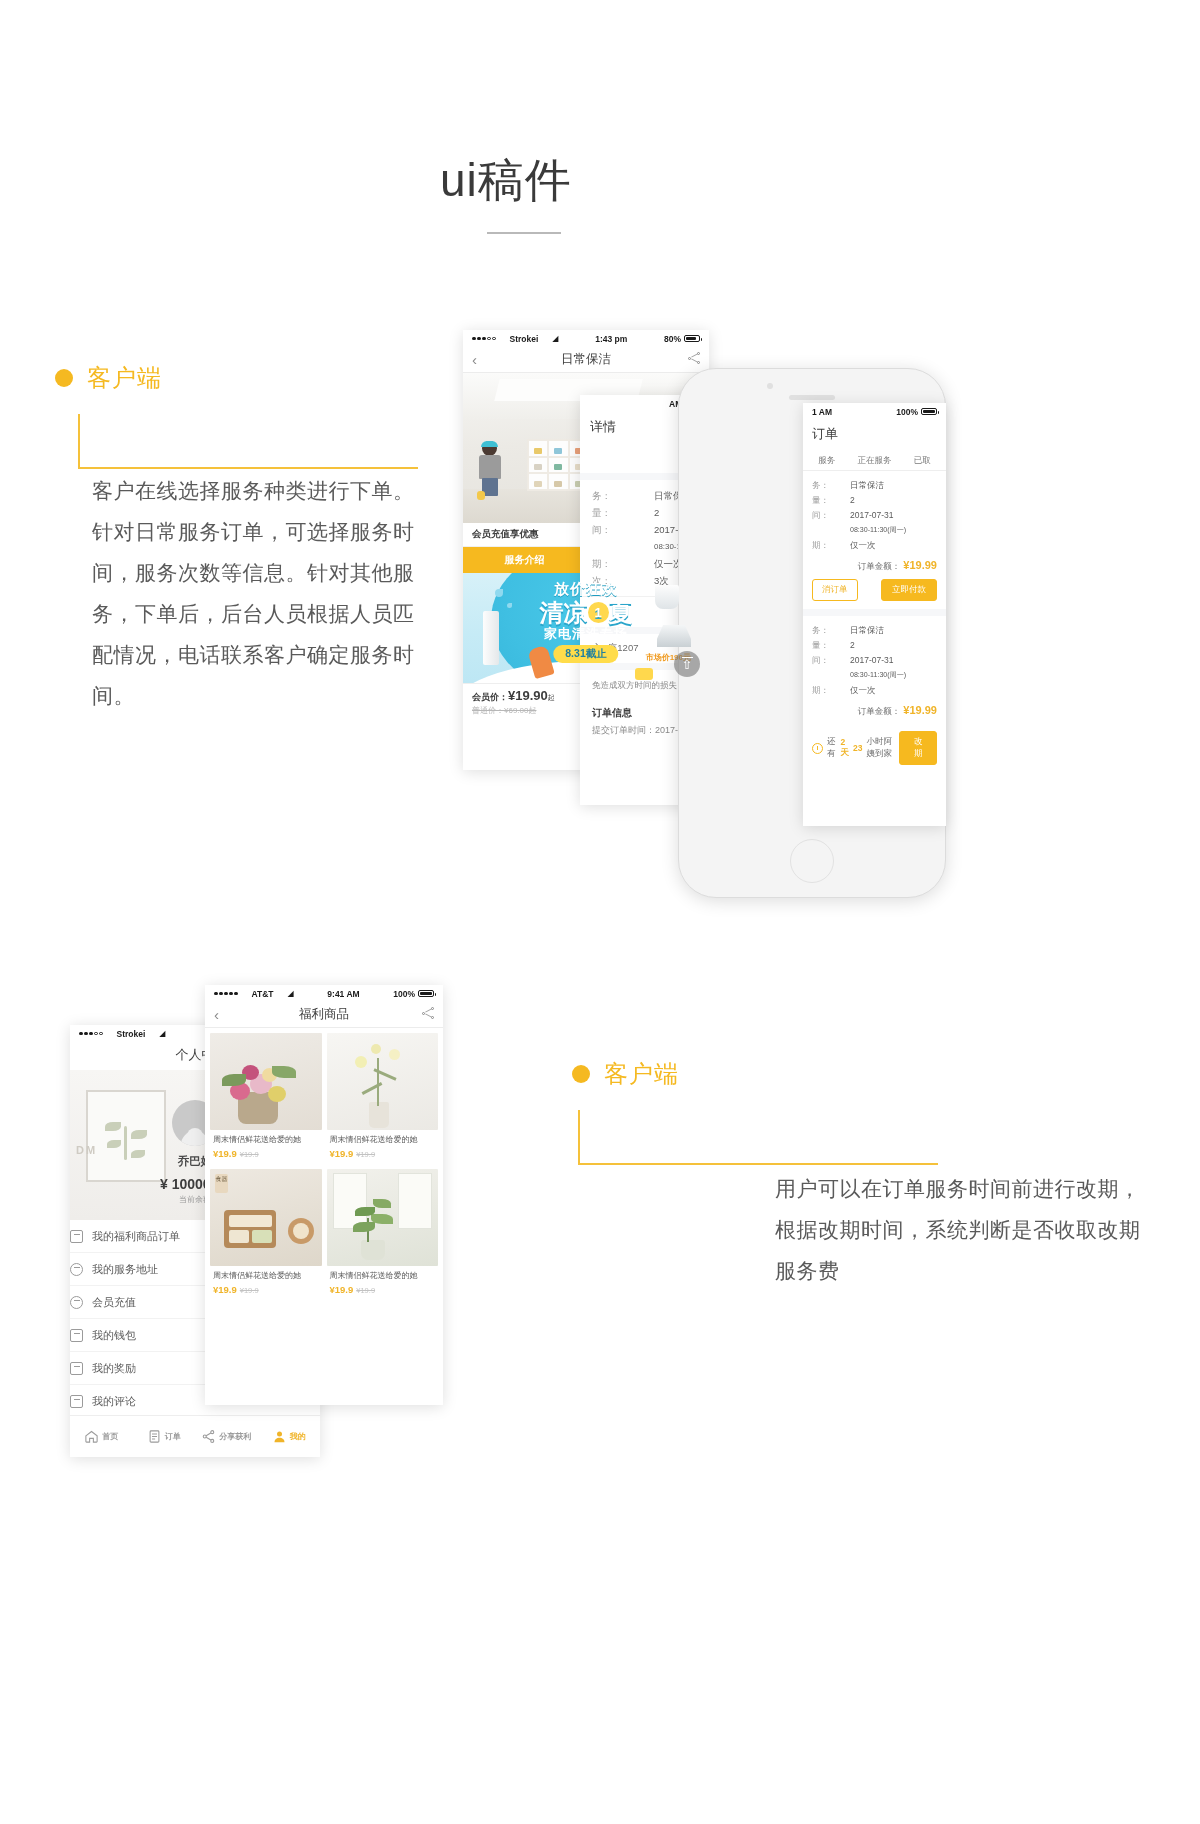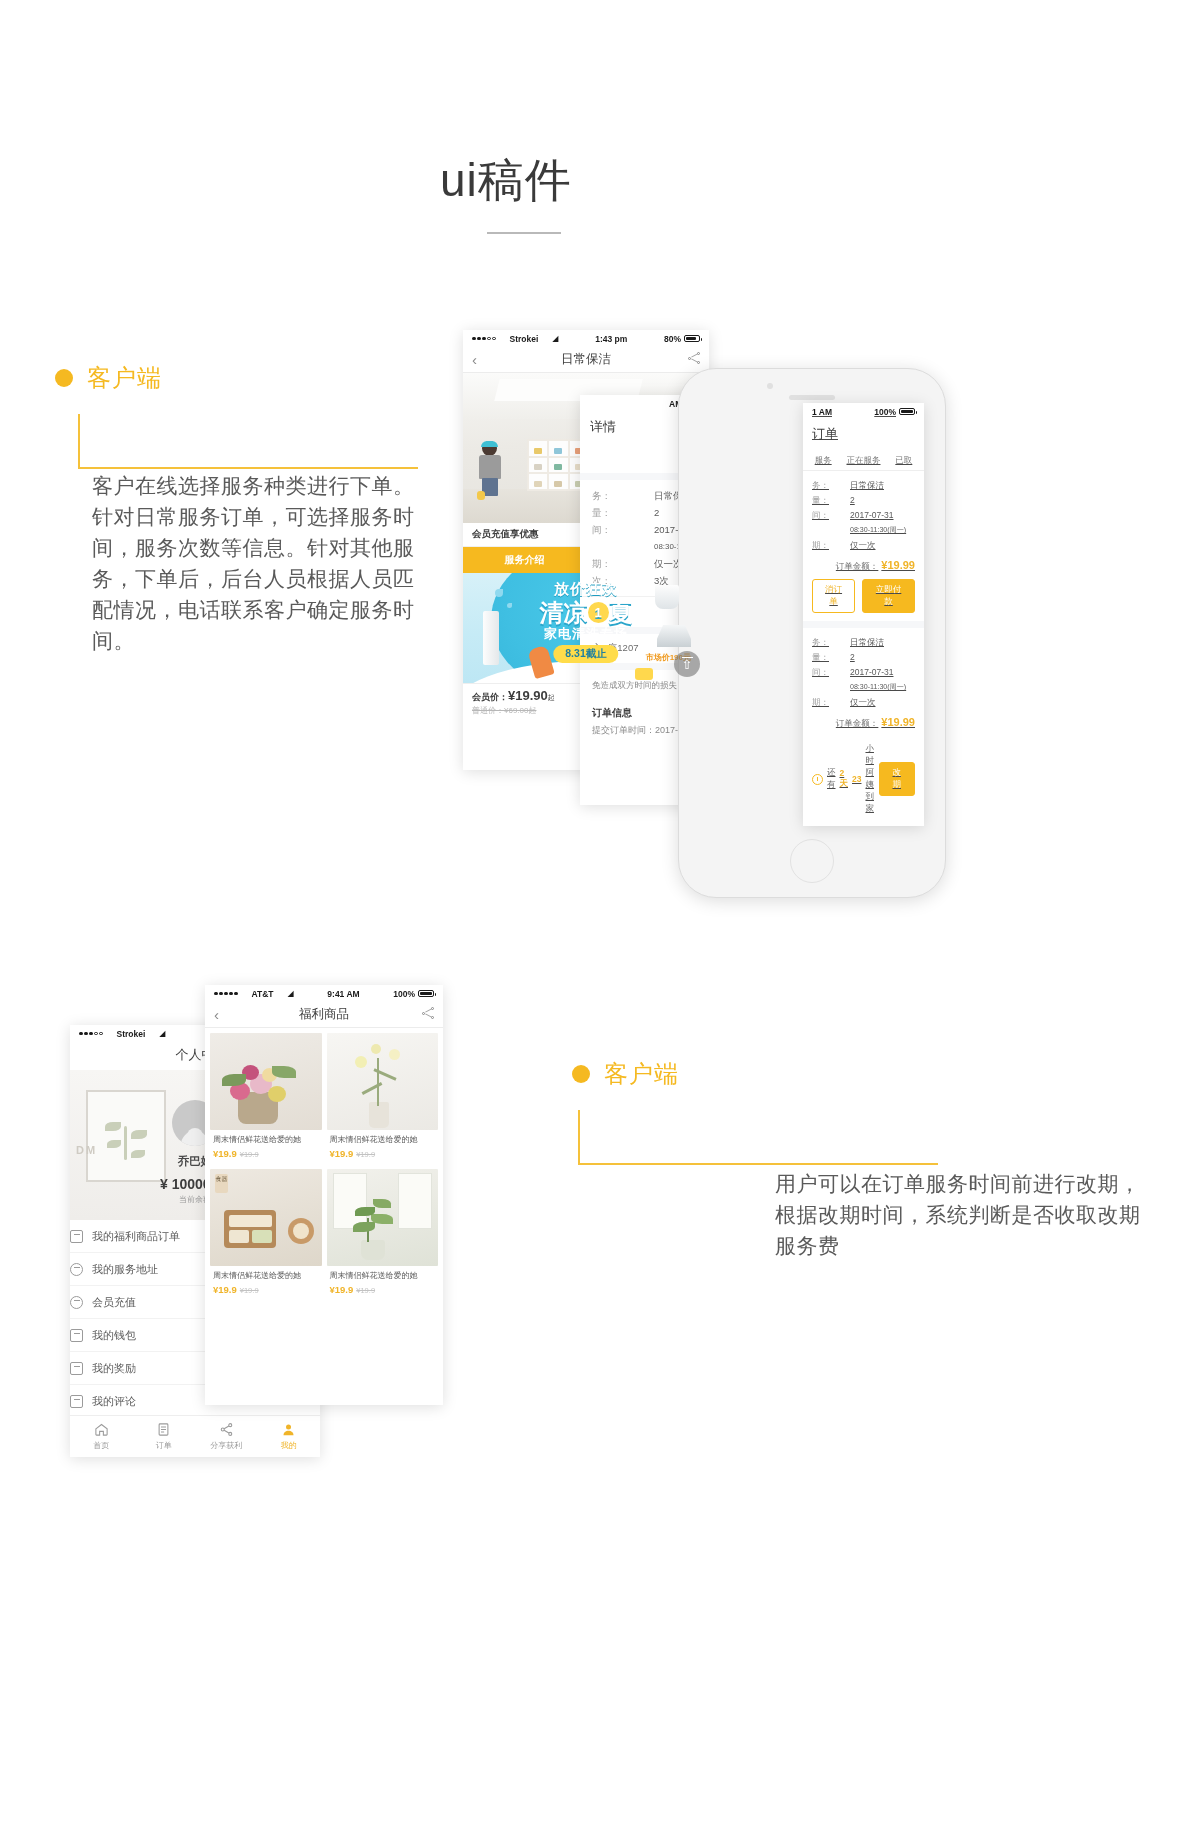--- a/index.html
+++ b/index.html
@@ -26,21 +26,21 @@
   .hdr-rule {
     position:absolute; left:487px; top:232px;
     width:74px; height:2px; background:#b9b9b9;
   }
 
   
   .sec-label { position:absolute; display:flex; align-items:center; gap:14px; }
   .dot { width:18px; height:18px; border-radius:50%; background:#f5b921; flex:none; }
   .sec-label .txt { font-size:24px; color:#f5b921; letter-spacing:1px; }
   .bracket { position:absolute; border-left:2px solid #f5c13a; border-bottom:2px solid #f5c13a; }
-  .body-copy { position:absolute; font-size:21px; line-height:31px; color:#5a5a5a; letter-spacing:0.5px; }
+  .body-copy { position:absolute; font-size:21px; line-height:41px; color:#5a5a5a; letter-spacing:0.5px; }
 
   
   .screen { position:absolute; background:#fff; overflow:hidden;
             box-shadow:0 2px 14px rgba(0,0,0,0.13); }
   .statusbar {
     display:flex; align-items:center; justify-content:space-between;
     padding:0 9px; height:17px; font-size:8.5px; color:#1a1a1a;
     font-weight:700; background:#fff;
   }
   .sb-left { display:flex; align-items:center; gap:14px; }
@@ -193,21 +193,21 @@
   
   .device { position:absolute; left:678px; top:368px; width:268px; height:530px;
             background:#f4f4f4; border-radius:38px; border:1px solid #dcdcdc;
             box-shadow:0 3px 18px rgba(0,0,0,.14); }
   .device .spk { position:absolute; left:50%; top:26px; transform:translateX(-50%);
             width:46px; height:5px; background:#e0e0e0; border-radius:3px; }
   .device .cam { position:absolute; left:50%; top:14px; transform:translateX(-50%);
             margin-left:-42px; width:6px; height:6px; border-radius:50%; background:#e0e0e0; }
   .device .home { position:absolute; left:50%; bottom:14px; transform:translateX(-50%);
             width:44px; height:44px; border-radius:50%; border:1.4px solid #e2e2e2; }
-  #phone3 { left:803px; top:403px; width:121px; height:423px;text-decoration:underline; }
+  #phone3 { left:803px; top:403px; width:143px; height:423px; }
   .tabs3 { display:flex; height:22px; border-bottom:1px solid #eee; }
   .tabs3 div { flex:1; text-align:center; font-size:8.5px; line-height:22px; color:#7a7a7a; }
   .ocard { padding:7px 9px 0; }
   .ocard .kv { font-size:8.5px; line-height:15px; }
   .ocard .kv .k { width:38px; }
   .amt { display:flex; justify-content:flex-end; gap:3px; align-items:baseline;
          padding:6px 9px; font-size:8.5px; color:#6d6d6d; }
   .amt b { color:#f0b429; font-size:11px; }
   .btnrow { display:flex; justify-content:space-between; gap:7px; padding:0 9px 8px; }
   .btn-o { border:1px solid #f6b91f; color:#f0b429; background:#fff;
@@ -249,22 +249,22 @@
   .menu { background:#fff; }
   .menu .mi { display:flex; align-items:center; gap:9px; height:33px; padding:0 0;
         border-bottom:1px solid #f2f2f2; font-size:11px; color:#5a5a5a; }
   .menu .mi .ic { width:13px; height:13px; border:1.2px solid #9b9b9b; border-radius:2px;
         flex:none; position:relative; }
   .menu .mi .ic.round { border-radius:50%; }
   .menu .mi .ic::after { content:""; position:absolute; left:2.5px; top:3.5px;
         width:6px; height:1.1px; background:#9b9b9b; }
   .tabbar { position:absolute; left:0; bottom:0; width:100%; height:42px;
         display:flex; border-top:1px solid #eee; background:#fff; }
-  .tabbar div { flex:1; display:flex; flex-direction:column; align-items:center;
-        justify-content:center; gap:3px; font-size:8px; color:#9b9b9b; }
+  .tabbar div { flex:1; display:flex; flex-direction:row; align-items:center;
+        justify-content:center; gap:3px; font-size:8px; color:#9b9b9b;font-weight:bold; }
   .tabbar .on { color:#f0b429; }
   .tabbar .gi { width:15px; height:15px; }
 
   
   #phone5 { left:205px; top:985px; width:238px; height:420px; }
   .grid2 { display:grid; grid-template-columns:1fr 1fr; gap:5px; padding:5px; background:#fff;}
   .gcard { background:#fff; }
   .gthumb { height:97px; position:relative; overflow:hidden; border-radius:1px; }
   .g1 { background:linear-gradient(165deg,#efece7 0%,#e3ddd4 100%); }
   .g2 { background:linear-gradient(165deg,#f7f6f3 0%,#ebe9e4 100%); }

